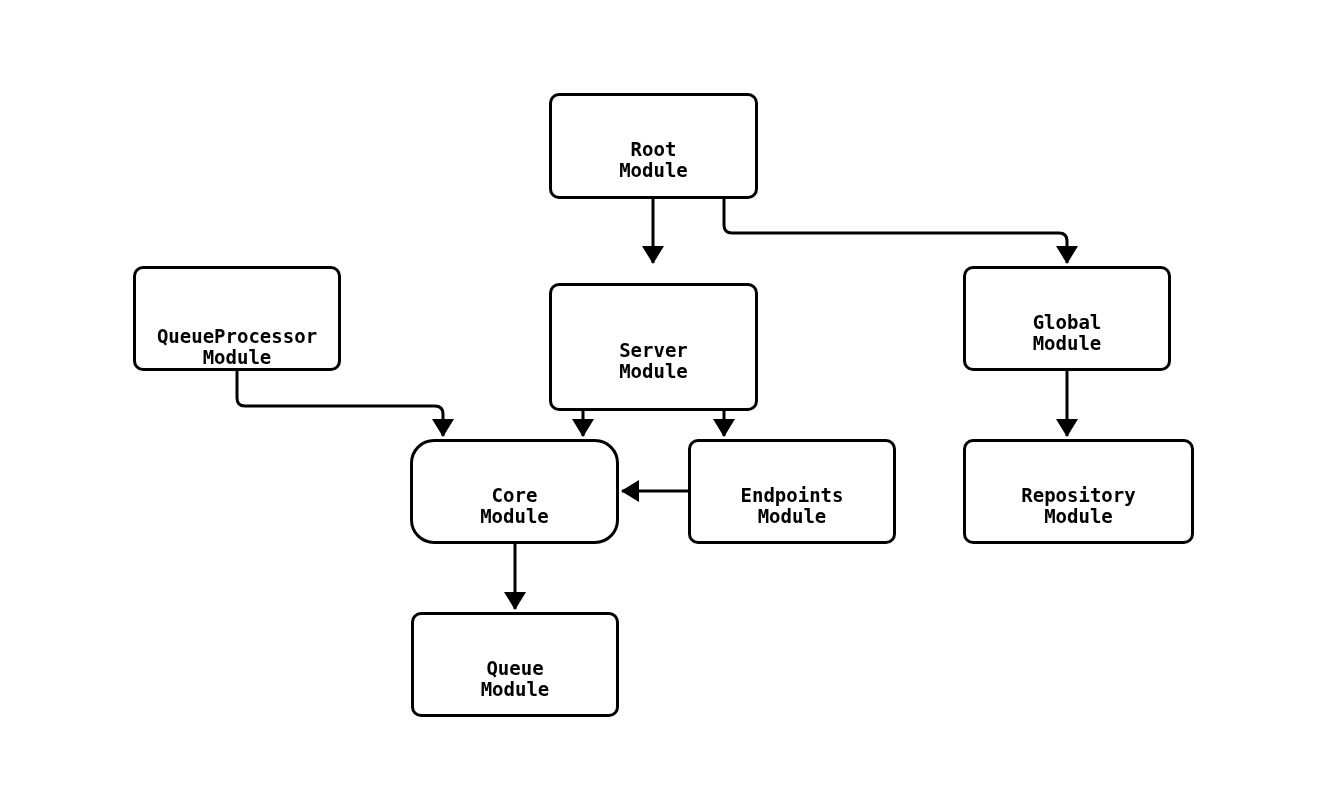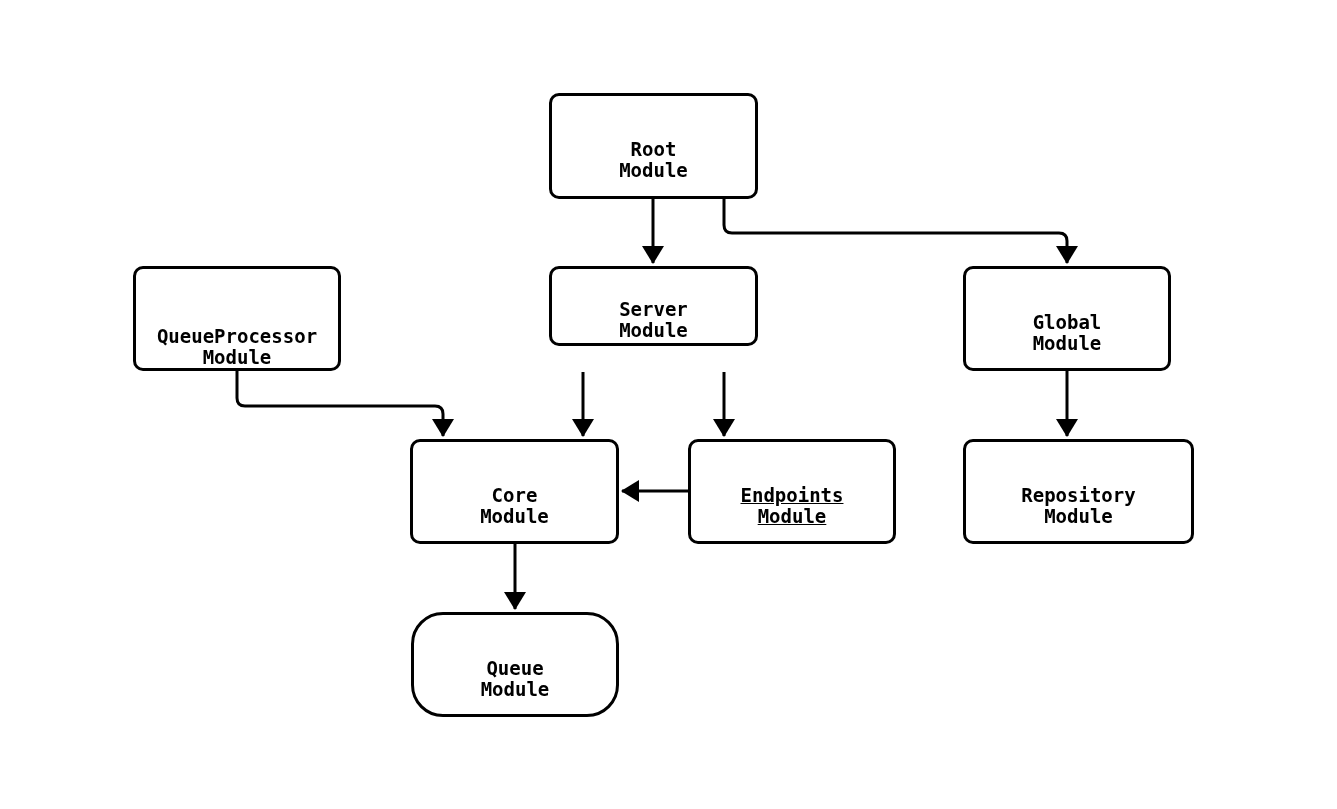--- a/index.html
+++ b/index.html
@@ -40,26 +40,26 @@
     font-size: 19px;
     line-height: 21px;
     color: #000000;
     white-space: pre-line;
     letter-spacing: 0;
     margin-top: 28px;
   }
   
   .n-root          { left: 549px; top:  93px; width: 209px; height: 106px; }
   .n-queueprocessor{ left: 133px; top: 266px; width: 208px; height: 105px; align-items: flex-end; }
-  .n-server        { left: 549px; top: 266px; width: 209px; height: 80px; }
+  .n-server        { left: 549px; top: 283px; width: 209px; height: 128px; }
   .n-global        { left: 963px; top: 266px; width: 208px; height: 105px; }
-  .n-core          { left: 410px; top: 439px; width: 209px; height: 105px; }
-  .n-endpoints     { left: 688px; top: 439px; width: 208px; height: 105px; text-decoration: underline; }
+  .n-core          { left: 410px; top: 439px; width: 209px; height: 105px; border-radius: 24px; }
+  .n-endpoints     { left: 688px; top: 439px; width: 208px; height: 105px; }
   .n-repository    { left: 963px; top: 439px; width: 231px; height: 105px; }
-  .n-queue         { left: 411px; top: 612px; width: 208px; height: 105px; border-radius: 32px; }
+  .n-queue         { left: 411px; top: 612px; width: 208px; height: 105px; }
 </style>
 </head>
 <body>
 
 <div class="canvas">
 
   <svg class="edges" viewBox="0 0 1337 809" xmlns="http://www.w3.org/2000/svg">
     <defs>
       <marker id="arrowhead" viewBox="0 0 18 22" refX="17" refY="11" markerWidth="18" markerHeight="22" markerUnits="userSpaceOnUse" orient="auto">
         <path d="M0,0 L18,11 L0,22 Z" fill="#000000"></path>

